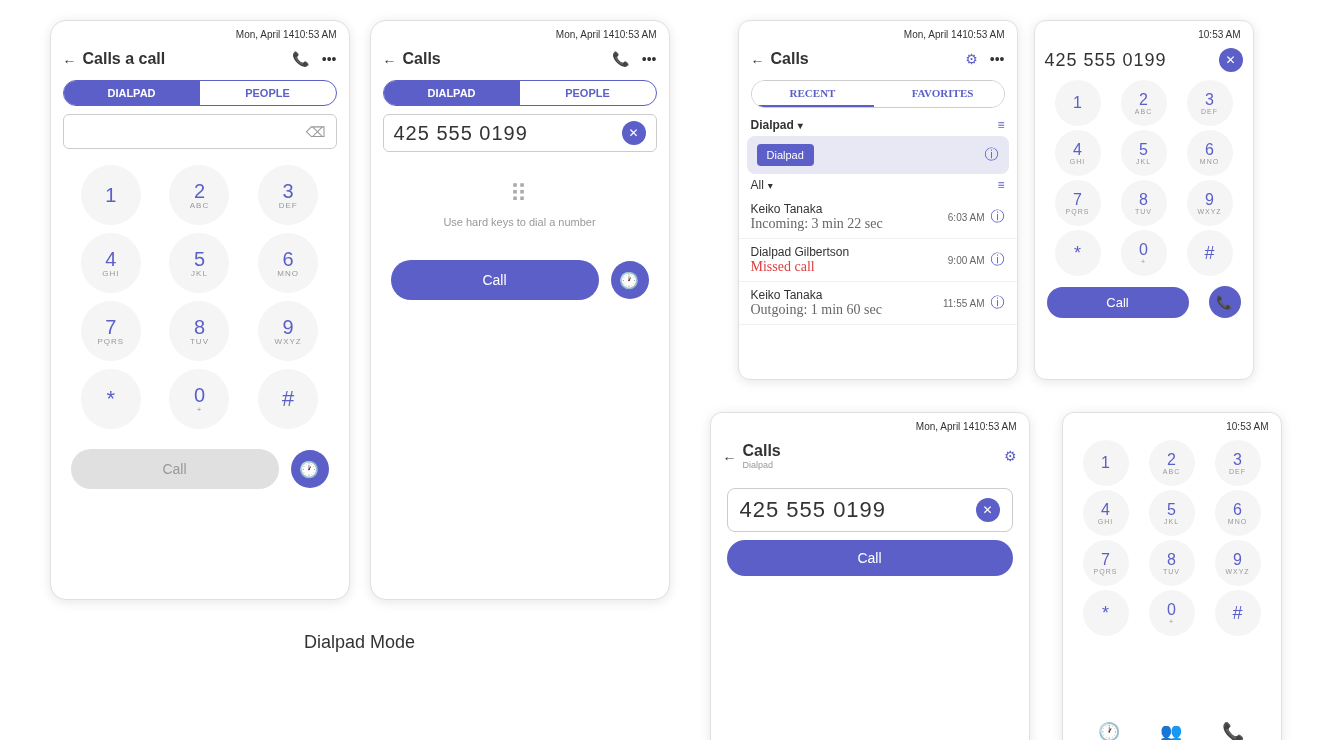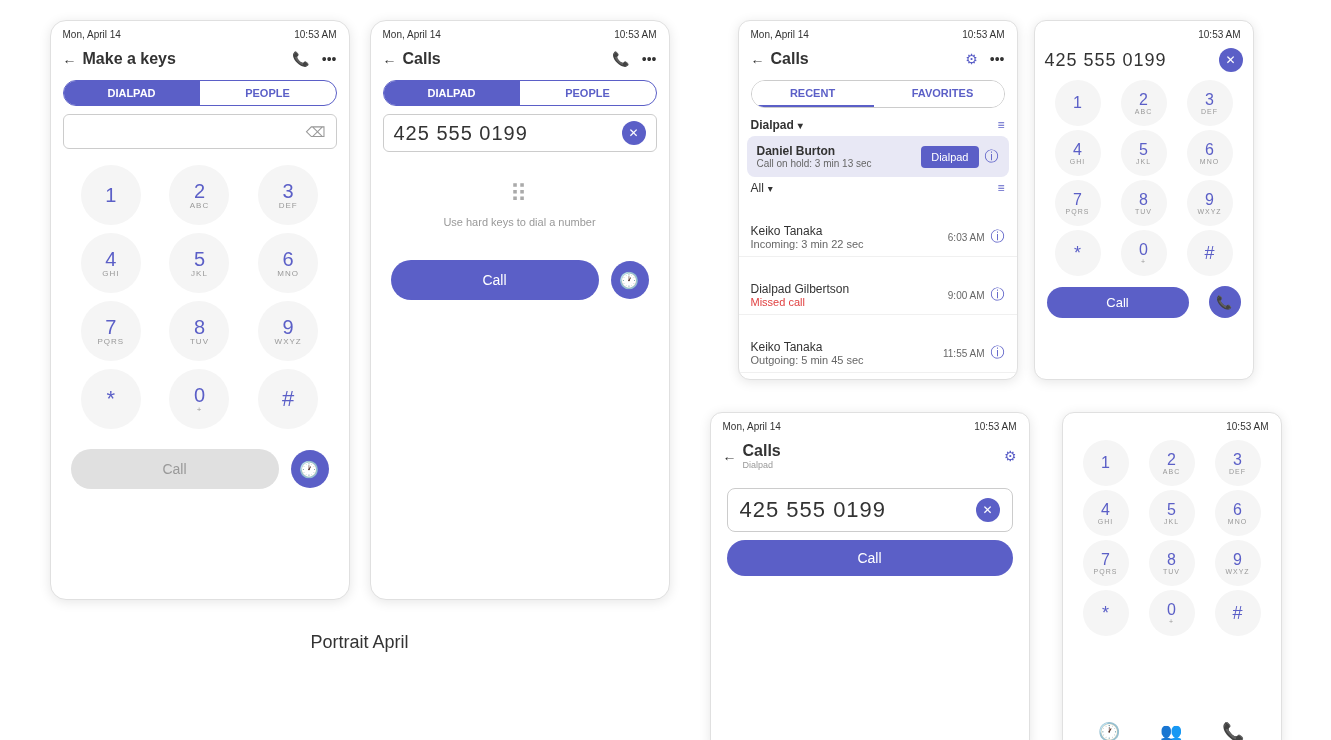--- a/index.html
+++ b/index.html
@@ -48,21 +48,21 @@
       width: 300px;
       height: 580px;
     }
     
     .portrait-screen-2 {
       width: 300px;
       height: 580px;
     }
     .screen-header {
       display: flex;
-      justify-content: space-between;
+      justify-content: flex-end;
       align-items: center;
       padding: 8px 12px 4px;
       font-size: 10px;
       color: #333;
     }
     .screen-header .time { font-weight: 500; }
     .screen-nav {
       display: flex;
       align-items: center;
       justify-content: space-between;
@@ -233,20 +233,21 @@
       color: #aaa;
       letter-spacing: 2px;
     }
     .calls-tab-pill-bar {
       display: flex;
       gap: 8px;
       margin: 6px 12px;
       border: 1px solid #ccc;
       border-radius: 20px;
       overflow: hidden;
+      font-family: Liberation Serif, serif;
     }
     .calls-tab-pill {
       flex: 1;
       text-align: center;
       padding: 6px 0;
       font-size: 11px;
       font-weight: 600;
       color: #5b5fc7;
       background: #fff;
       cursor: pointer;
@@ -302,24 +303,23 @@
       gap: 4px;
       font-size: 12px;
       color: #333;
     }
     .calls-list-item {
       display: flex;
       align-items: center;
       justify-content: space-between;
       padding: 6px 12px;
       border-bottom: 1px solid #f0f0f0;
-      margin-top: 19px;
     }
     .calls-list-name { font-size: 12px; color: #333; }
-    .calls-list-sub { font-size: 11px; color: #666; }
+    .calls-list-sub { font-size: 14px; color: #666; font-family: Liberation Serif, serif; }
     .calls-list-sub.missed { color: #e04040; }
     .calls-list-right {
       display: flex;
       align-items: center;
       gap: 6px;
       font-size: 10px;
       color: #666;
     }
     .info-icon { color: #5b5fc7; font-size: 14px; cursor: pointer; }
     
@@ -474,21 +474,21 @@
     <div class="portrait-screens">
 
       <div class="phone-screen portrait-screen-1">
         <div class="screen-header">
           <span>Mon, April 14</span>
           <span class="time">10:53 AM</span>
         </div>
         <div class="screen-nav">
           <div class="screen-nav-left">
             <span class="back-arrow">←</span>
-            <span class="screen-nav-title">Make a keys</span>
+            <span class="screen-nav-title">Calls a call</span>
           </div>
           <div class="screen-nav-icons">
             <span class="phone-icon-nav">📞</span>
             <span class="dots-icon">•••</span>
           </div>
         </div>
         <div class="tab-bar">
           <div class="tab-item active">DIALPAD</div>
           <div class="tab-item">PEOPLE</div>
         </div>
@@ -576,21 +576,21 @@
         <div class="hard-keys-hint">
           <div class="hard-keys-dots">⠿</div>
           <span>Use hard keys to dial a number</span>
         </div>
         <div class="call-bar">
           <button class="call-button-active">Call</button>
           <div class="recent-icon">🕐</div>
         </div>
       </div>
     </div>
-    <div class="section-label">Portrait April</div>
+    <div class="section-label">Dialpad Mode</div>
   </div>
 
   <div class="section">
     <div style="display:flex; gap:16px; align-items:flex-start;">
 
       <div class="landscape-calls">
         <div class="screen-header">
           <span>Mon, April 14</span>
           <span class="time">10:53 AM</span>
         </div>
@@ -609,24 +609,20 @@
           <div class="calls-tab-pill">FAVORITES</div>
         </div>
         <div class="calls-section-header">
           <div class="calls-section-title">
             <span>Dialpad</span>
             <span class="chevron-icon">▾</span>
           </div>
           <span class="filter-icon">≡</span>
         </div>
         <div class="calls-active-item">
-          <div class="calls-active-info">
-            <div class="calls-active-name">Daniel Burton</div>
-            <div class="calls-active-status">Call on hold: 3 min 13 sec</div>
-          </div>
           <button class="resume-btn">Dialpad</button>
           <span class="info-btn" style="margin-left:6px">ⓘ</span>
         </div>
         <div class="calls-filter-bar">
           <div class="calls-filter-title">
             <span>All</span>
             <span class="chevron-icon">▾</span>
           </div>
           <span class="filter-icon">≡</span>
         </div>
@@ -646,21 +642,21 @@
             <div class="calls-list-sub missed">Missed call</div>
           </div>
           <div class="calls-list-right">
             <span>9:00 AM</span>
             <span class="info-icon">ⓘ</span>
           </div>
         </div>
         <div class="calls-list-item">
           <div>
             <div class="calls-list-name">Keiko Tanaka</div>
-            <div class="calls-list-sub">Outgoing: 5 min 45 sec</div>
+            <div class="calls-list-sub">Outgoing: 1 min 60 sec</div>
           </div>
           <div class="calls-list-right">
             <span>11:55 AM</span>
             <span class="info-icon">ⓘ</span>
           </div>
         </div>
       </div>
 
       <div class="landscape-dialpad">
         <div class="screen-header">

